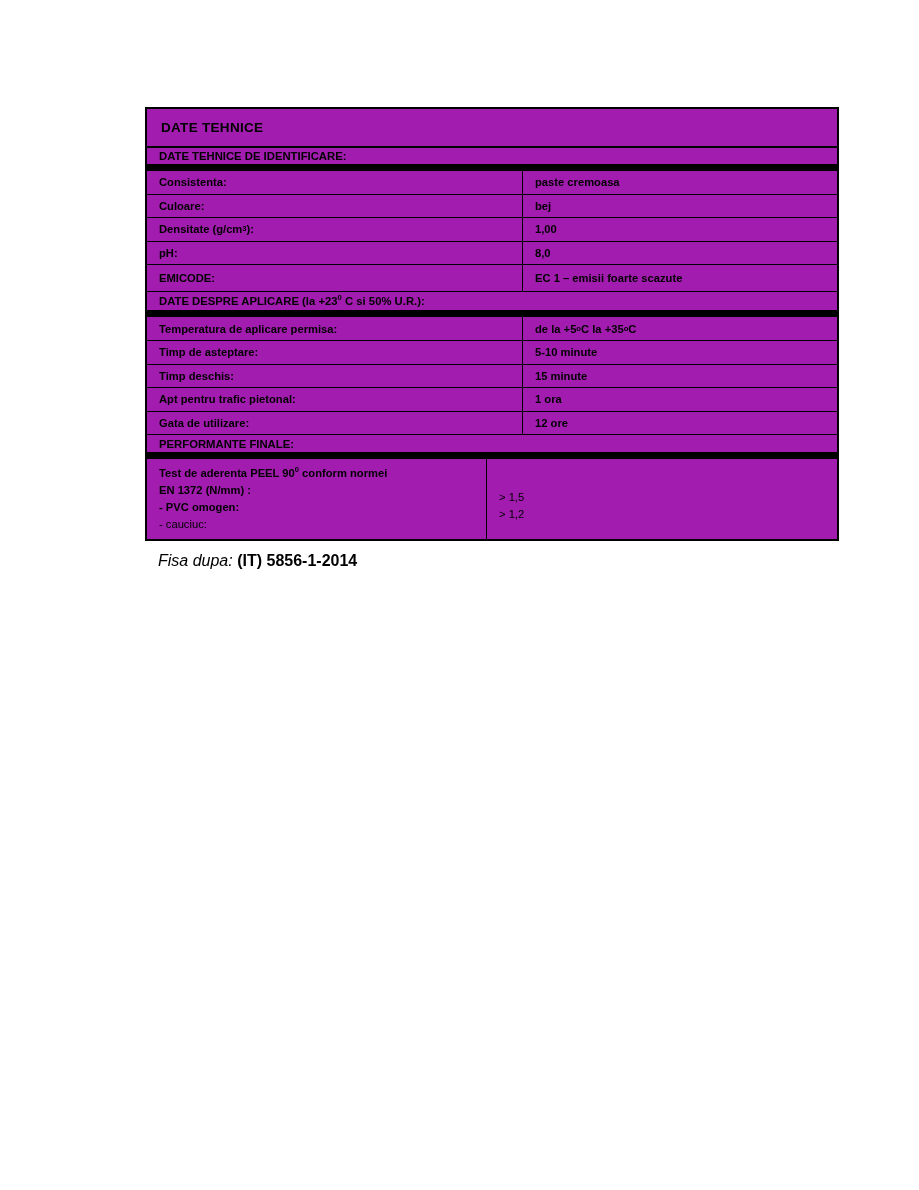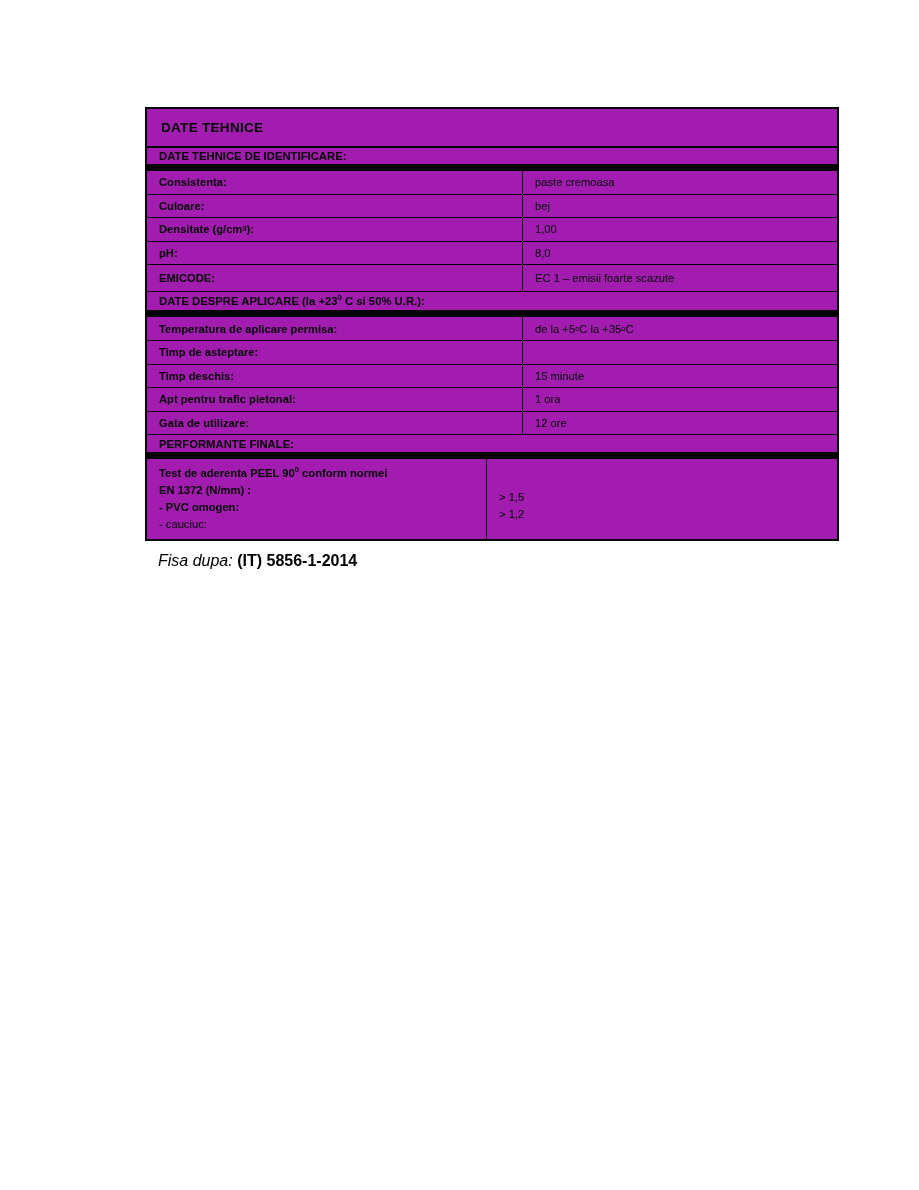--- a/index.html
+++ b/index.html
@@ -73,21 +73,21 @@
     font-weight: bold;
     border-right: 1px solid #000000;
   }
   .cell-value {
     flex: 1;
     box-sizing: border-box;
     padding-left: 12px;
     display: flex;
     align-items: center;
     font-size: 11.2px;
-    font-weight: normal;
+    font-weight: bold;
   }
   sup {
     font-size: 0.68em;
     vertical-align: super;
     line-height: 0;
   }
   .perf-row {
     min-height: 74px;
     border-bottom: none;
     border-radius: 32px;
@@ -177,20 +177,21 @@
           <span>de la +5</span>
           <sup>o</sup>
           <span>C la +35</span>
           <sup>o</sup>
           <span>C</span>
         </div>
     </div>
 
     <div class="row data-row">
       <div class="cell-label">Timp de asteptare:</div>
+      <div class="cell-value">5-10 minute</div>
     </div>
 
     <div class="row data-row">
       <div class="cell-label">Timp deschis:</div>
       <div class="cell-value">15 minute</div>
     </div>
 
     <div class="row data-row">
       <div class="cell-label">Apt pentru trafic pietonal:</div>
       <div class="cell-value">1 ora</div>

